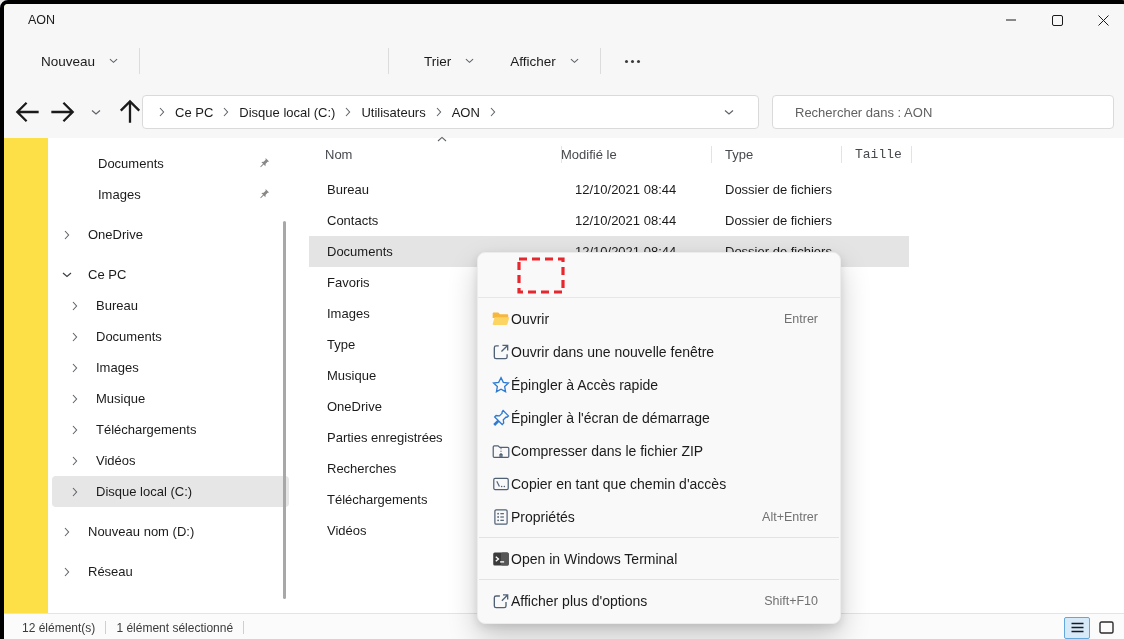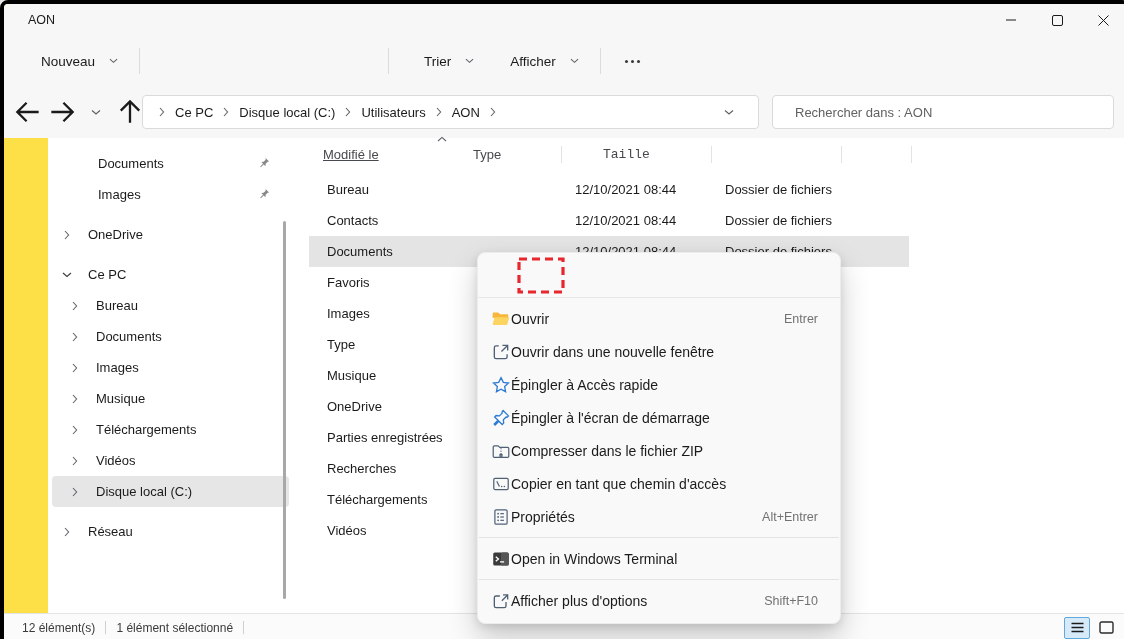--- a/index.html
+++ b/index.html
@@ -37,21 +37,21 @@
   .lvl0 .s-chev{margin-left:4px;}
   .lvl1 .s-chev{margin-left:12px;}
   .pinned-pad{width:36px;flex:none;}
   .s-label{margin-left:10px;white-space:nowrap;}
   .s-pin{position:absolute;right:18px;top:8px;}
   .side-scroll{position:absolute;top:83px;right:7px;width:3px;height:378px;background:#a8a8a8;border-radius:2px;}
   
   .filearea{position:relative;flex:1;padding-left:16px;}
   .cols{position:relative;display:flex;height:32px;align-items:center;width:602px;font-size:13px;color:#46494d;}
   .col-name{width:252px;padding-left:16px;box-sizing:border-box;}
-  .col-date{width:150px;padding-left:14px;box-sizing:border-box;text-decoration:underline;}
+  .col-date{width:150px;padding-left:0;box-sizing:border-box;}
   .col-type{width:130px;padding-left:14px;box-sizing:border-box;}
   .col-size{width:70px;padding-left:14px;box-sizing:border-box;font-family:Liberation Mono, monospace;}
   .hdiv{position:absolute;top:8px;width:1px;height:17px;background:#e3e3e3;}
   .sortcaret{position:absolute;left:128px;top:-2px;}
   .rows{margin-top:4px;}
   .frow{display:flex;align-items:center;height:31px;width:600px;font-size:13px;color:#1b1b1b;}
   .frow.selected{background:#e4e4e4;}
   .f-name{width:252px;display:flex;align-items:center;gap:11px;padding-left:7px;box-sizing:border-box;}
   .f-date{width:150px;padding-left:14px;box-sizing:border-box;color:#1b1b1b;}
   .f-type{width:130px;padding-left:14px;box-sizing:border-box;}
@@ -463,39 +463,54 @@
         <span class="s-label">Disque local (C:)</span>
       </div>
       <div class="side-item lvl0 gap">
         <span class="s-chev">
             <svg width="6" height="10" viewBox="0 0 6 10" fill="none" stroke="#5f6368" stroke-width="1.1">
               <path d="M1 1l3.6 4L1 9"></path>
             </svg>
           </span>
         <span>
             <svg class="i16" viewBox="0 0 16 16">
+              <rect x="1.5" y="8.6" width="13" height="3.6" rx="1" fill="#70757a"></rect>
+              <circle cx="12.4" cy="10.4" r=".7" fill="#2e3134"></circle>
+            </svg>
+          </span>
+        <span class="s-label">Nouveau nom (D:)</span>
+      </div>
+      <div class="side-item lvl0 gap">
+        <span class="s-chev">
+            <svg width="6" height="10" viewBox="0 0 6 10" fill="none" stroke="#5f6368" stroke-width="1.1">
+              <path d="M1 1l3.6 4L1 9"></path>
+            </svg>
+          </span>
+        <span>
+            <svg class="i16" viewBox="0 0 16 16">
               <rect x="1.8" y="2.6" width="9.4" height="6.8" rx=".9" fill="#1796d8"></rect>
               <path d="M5.4 9.4h2.2v1.2H5.4z" fill="#8d959d"></path>
               <path d="M4 10.6h5v.9H4z" fill="#8d959d"></path>
               <circle cx="11.8" cy="10.6" r="3.3" fill="#4db6e2"></circle>
               <path d="M9 10.6h5.6M11.8 7.6c1.4 1.8 1.4 4.2 0 6M11.8 7.6c-1.4 1.8-1.4 4.2 0 6" stroke="#fff" stroke-width=".7" fill="none"></path>
             </svg>
           </span>
         <span class="s-label">Réseau</span>
       </div>
       <div class="side-scroll"></div>
     </div>
 
     <div class="filearea">
       <div class="cols">
         <span class="sortcaret">
             <svg width="10" height="6" viewBox="0 0 10 6" fill="none" stroke="#5f6368" stroke-width="1.1">
               <path d="M1 5l4-3.6L9 5"></path>
             </svg>
           </span>
+        <span class="col-name">Nom</span>
         <span class="col-date">Modifié le</span>
         <span class="col-type">Type</span>
         <span class="col-size">Taille</span>
         <span class="hdiv" style="left:252px"></span>
         <span class="hdiv" style="left:402px"></span>
         <span class="hdiv" style="left:532px"></span>
         <span class="hdiv" style="left:602px"></span>
       </div>
       <div class="rows">
 

